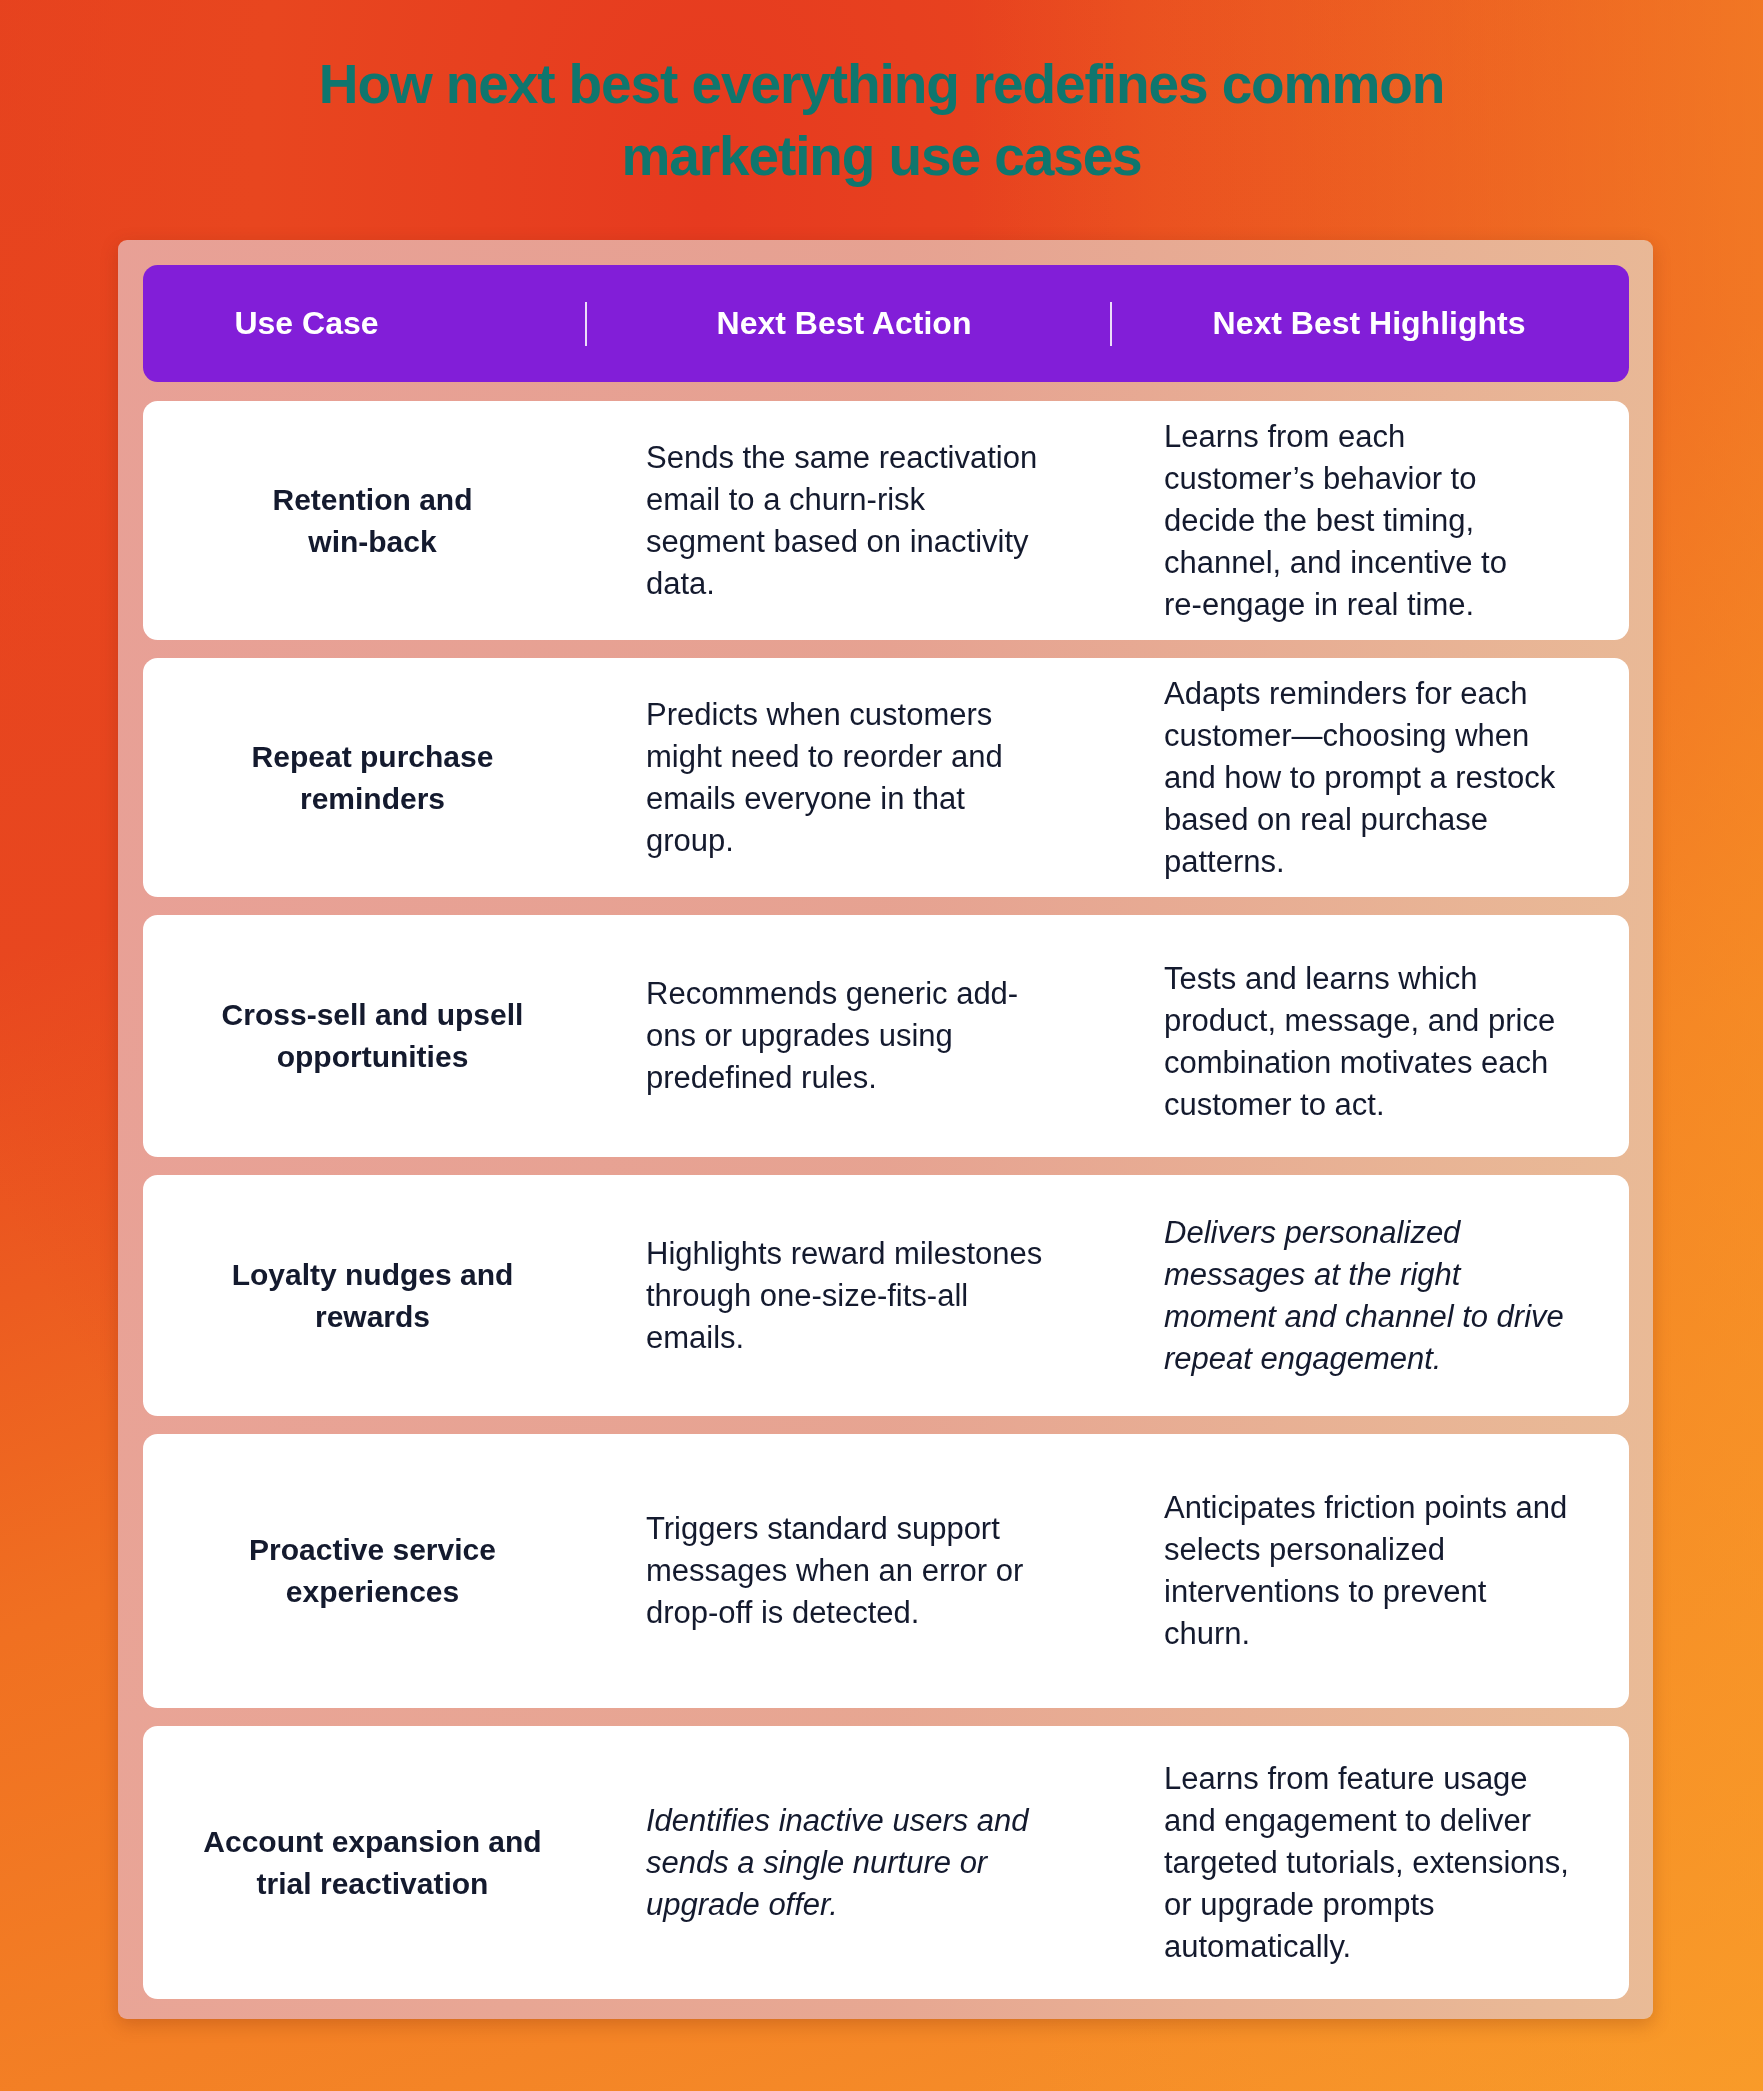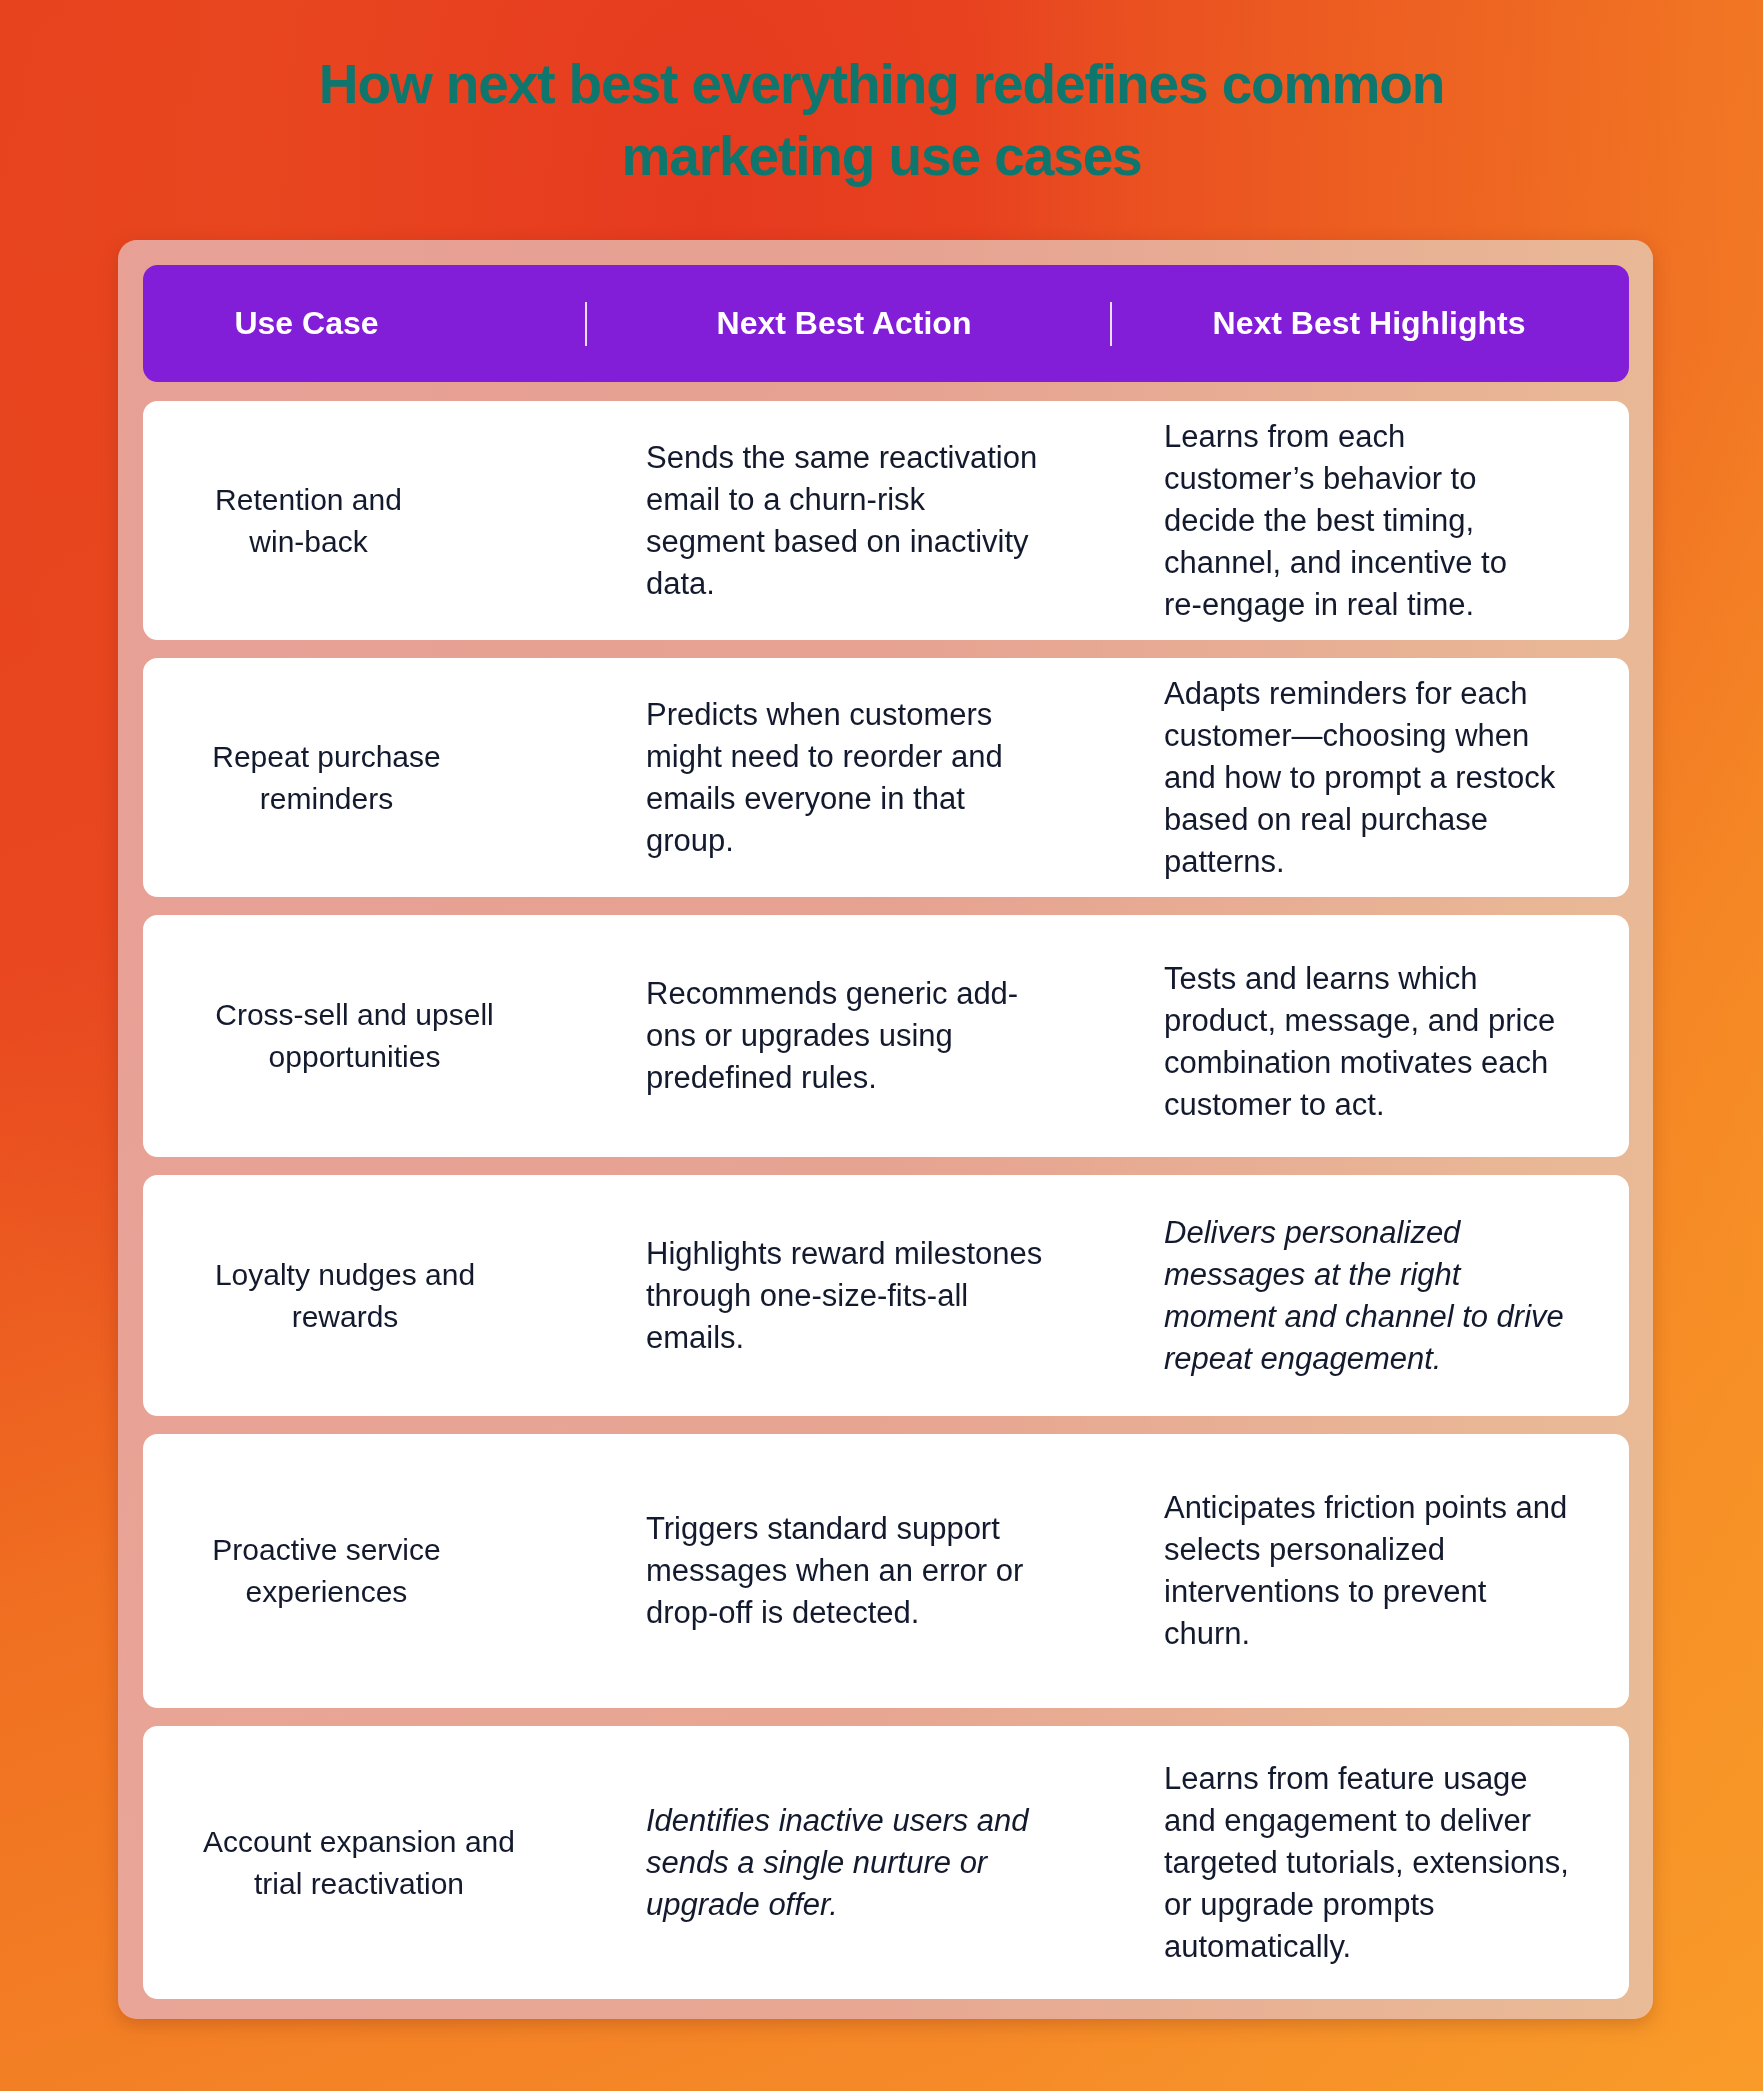--- a/index.html
+++ b/index.html
@@ -14,21 +14,21 @@
     background: linear-gradient(90deg, rgba(0,0,0,0) 55%, rgba(250,160,40,0.55) 100%);
     pointer-events: none;
   }
   .title {
     position: absolute; left: 0; right: 0; top: 48px;
     text-align: center; color: #0f766e; font-weight: 700;
     font-size: 55px; line-height: 72px; letter-spacing: -1.1px;
   }
   .panel {
     position: absolute; left: 118px; top: 240px; width: 1535px; height: 1779px;
-    border-radius: 19px;
+    border-radius: 9px;
     background: linear-gradient(90deg, rgba(232,168,160,0.92) 0%, rgba(230,170,155,0.92) 50%, rgba(232,190,160,0.92) 100%);
     box-shadow: 0 5.5px 16.5px rgba(120,40,10,0.25);
   }
   .header {
     position: absolute; left: 25px; top: 25px; width: 1486px; height: 117px;
     background: #821ed8; border-radius: 14.7px;
     display: flex; align-items: center;
   }
   .hcell {
     color: #ffffff; font-weight: 700; font-size: 32px; text-align: center;
@@ -36,22 +36,22 @@
   }
   .hdiv { position: absolute; top: 37px; width: 1.8px; height: 44px; background: rgba(255,255,255,0.85); }
   .row {
     position: absolute; left: 25px; width: 1486px; background: #ffffff;
     border-radius: 14.7px;
   }
   .cell {
     position: absolute; top: 0; bottom: 0; display: flex; align-items: center;
     color: #141a2e;
   }
-  .c1 { left: 46px; width: 367px; text-align: center;
-        font-weight: 400; font-size: 30px; line-height: 42px; }
+  .c1 { left: 46px; width: 367px; justify-content: center; text-align: center;
+        font-weight: 700; font-size: 30px; line-height: 42px; }
   .c2 { left: 503px; width: 432px; font-size: 31px; line-height: 42px; }
   .c3 { left: 1021px; width: 432px; font-size: 31px; line-height: 42px; }
 </style>
 </head>
 <body>
 
 <div class="bg-warm"></div>
 
 <h1 class="title" style="margin:0;">
   <span>How next best everything redefines common</span><br>

